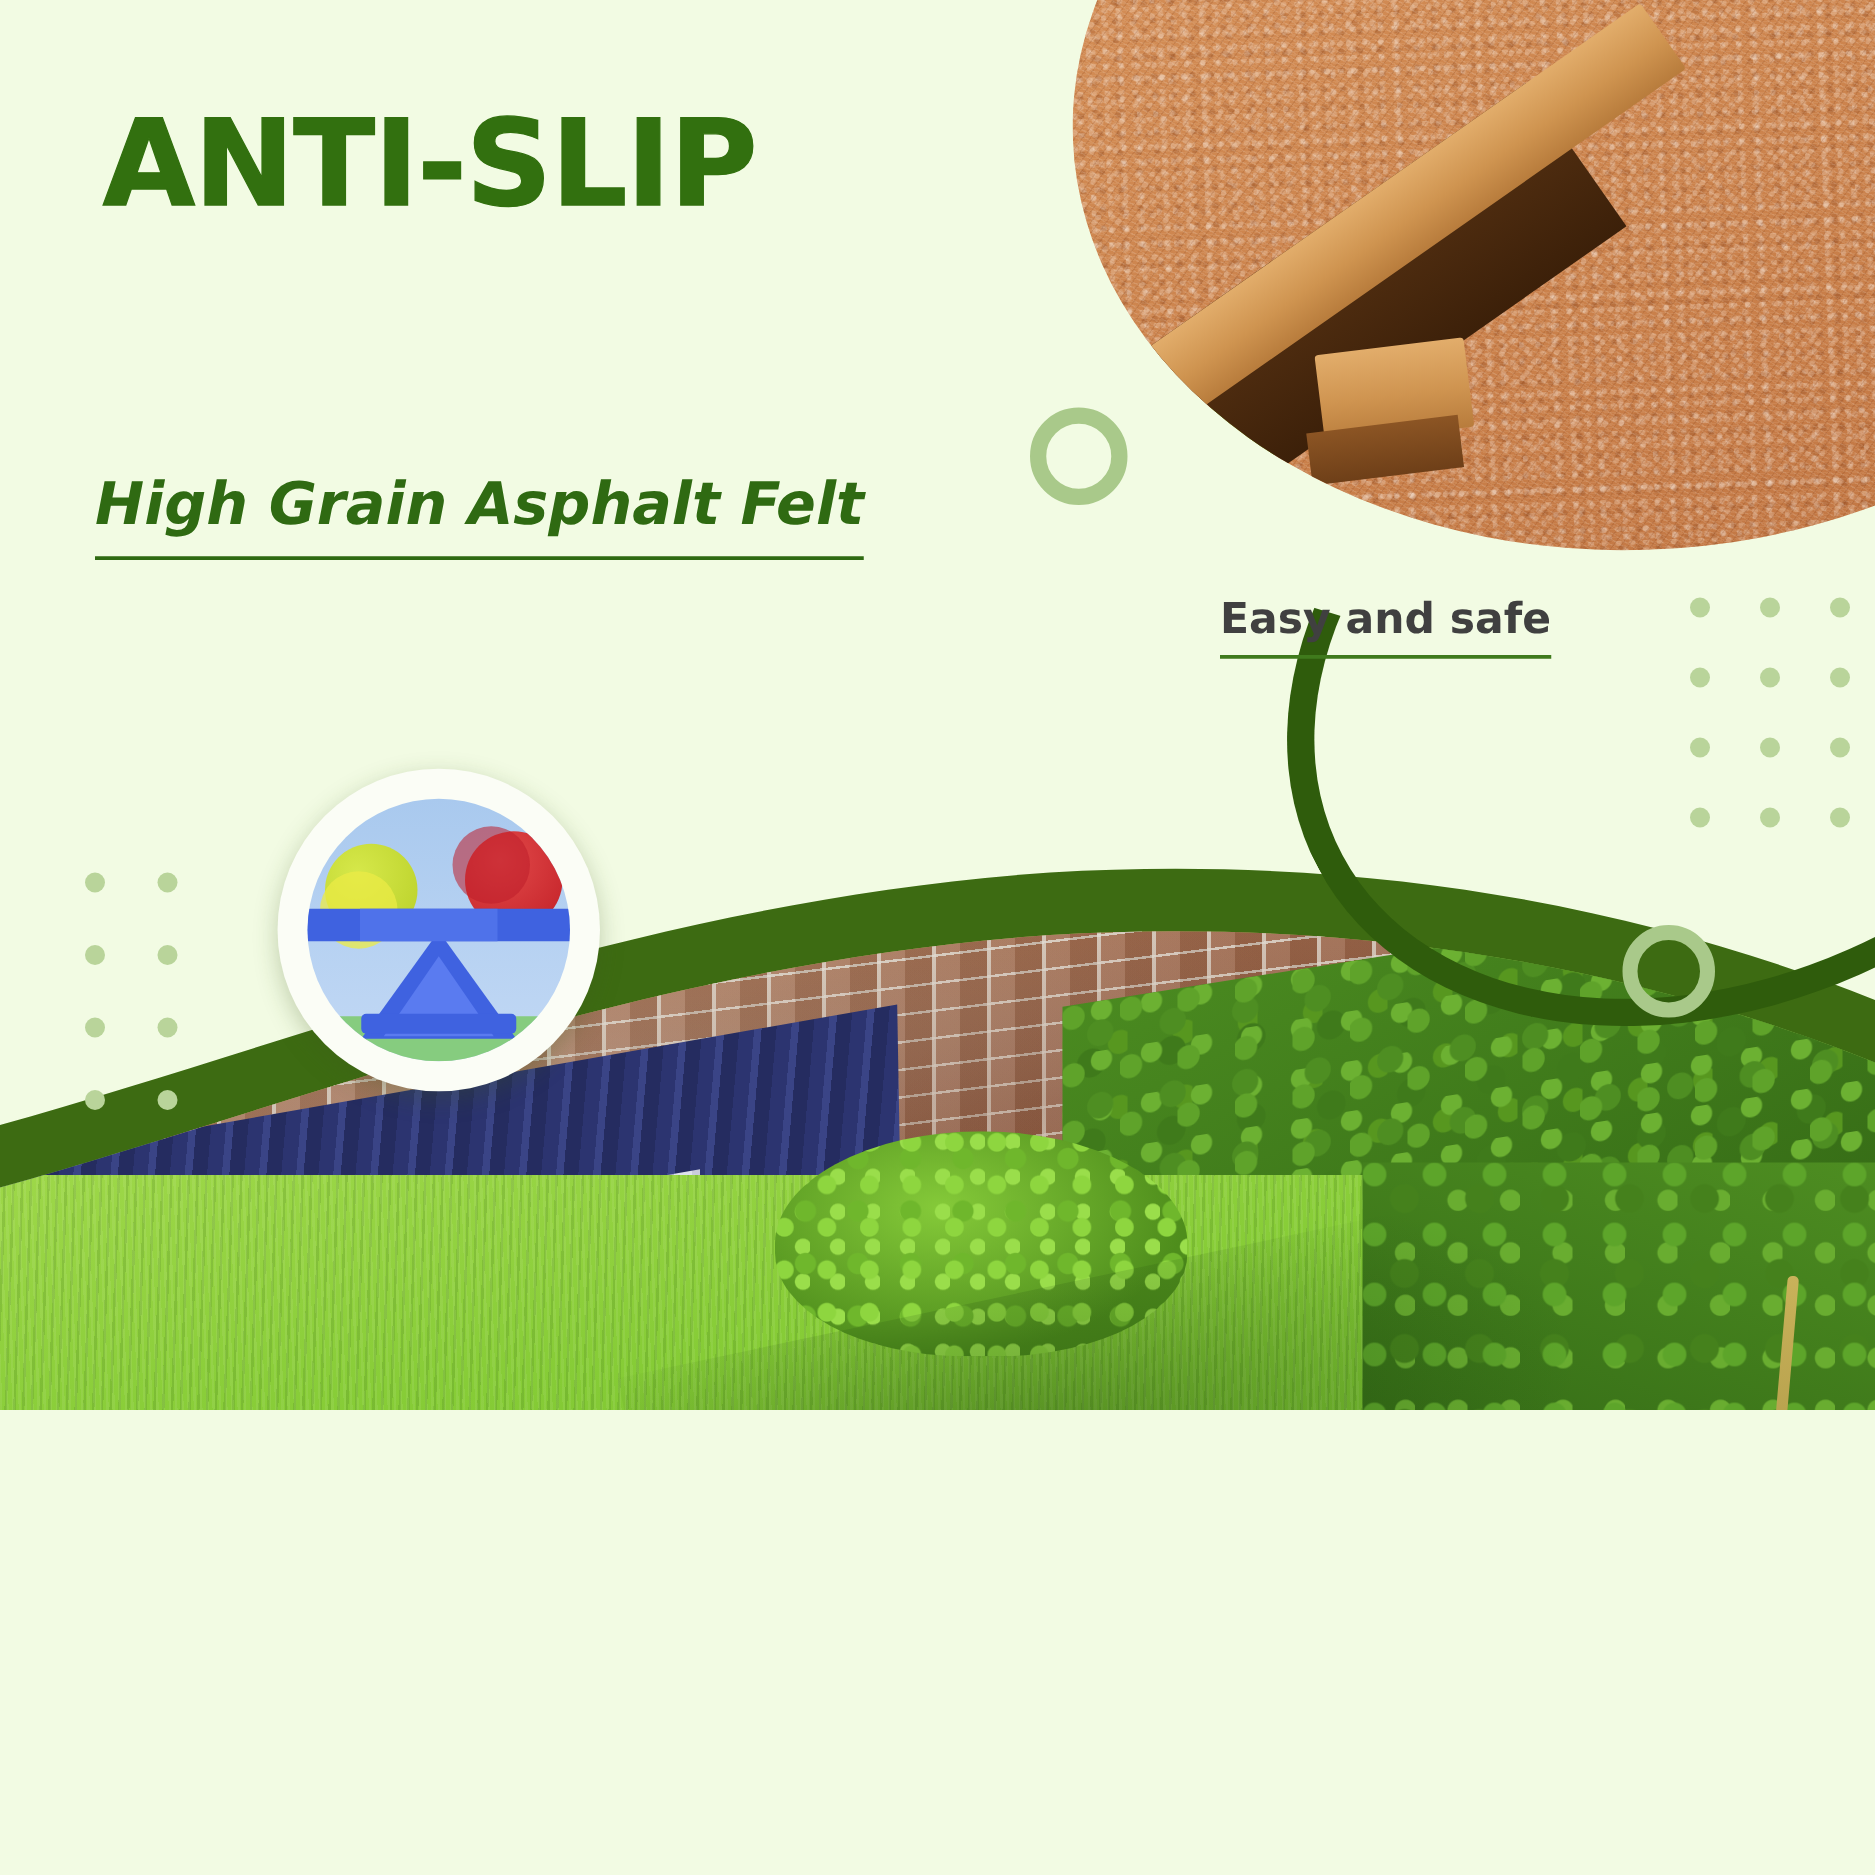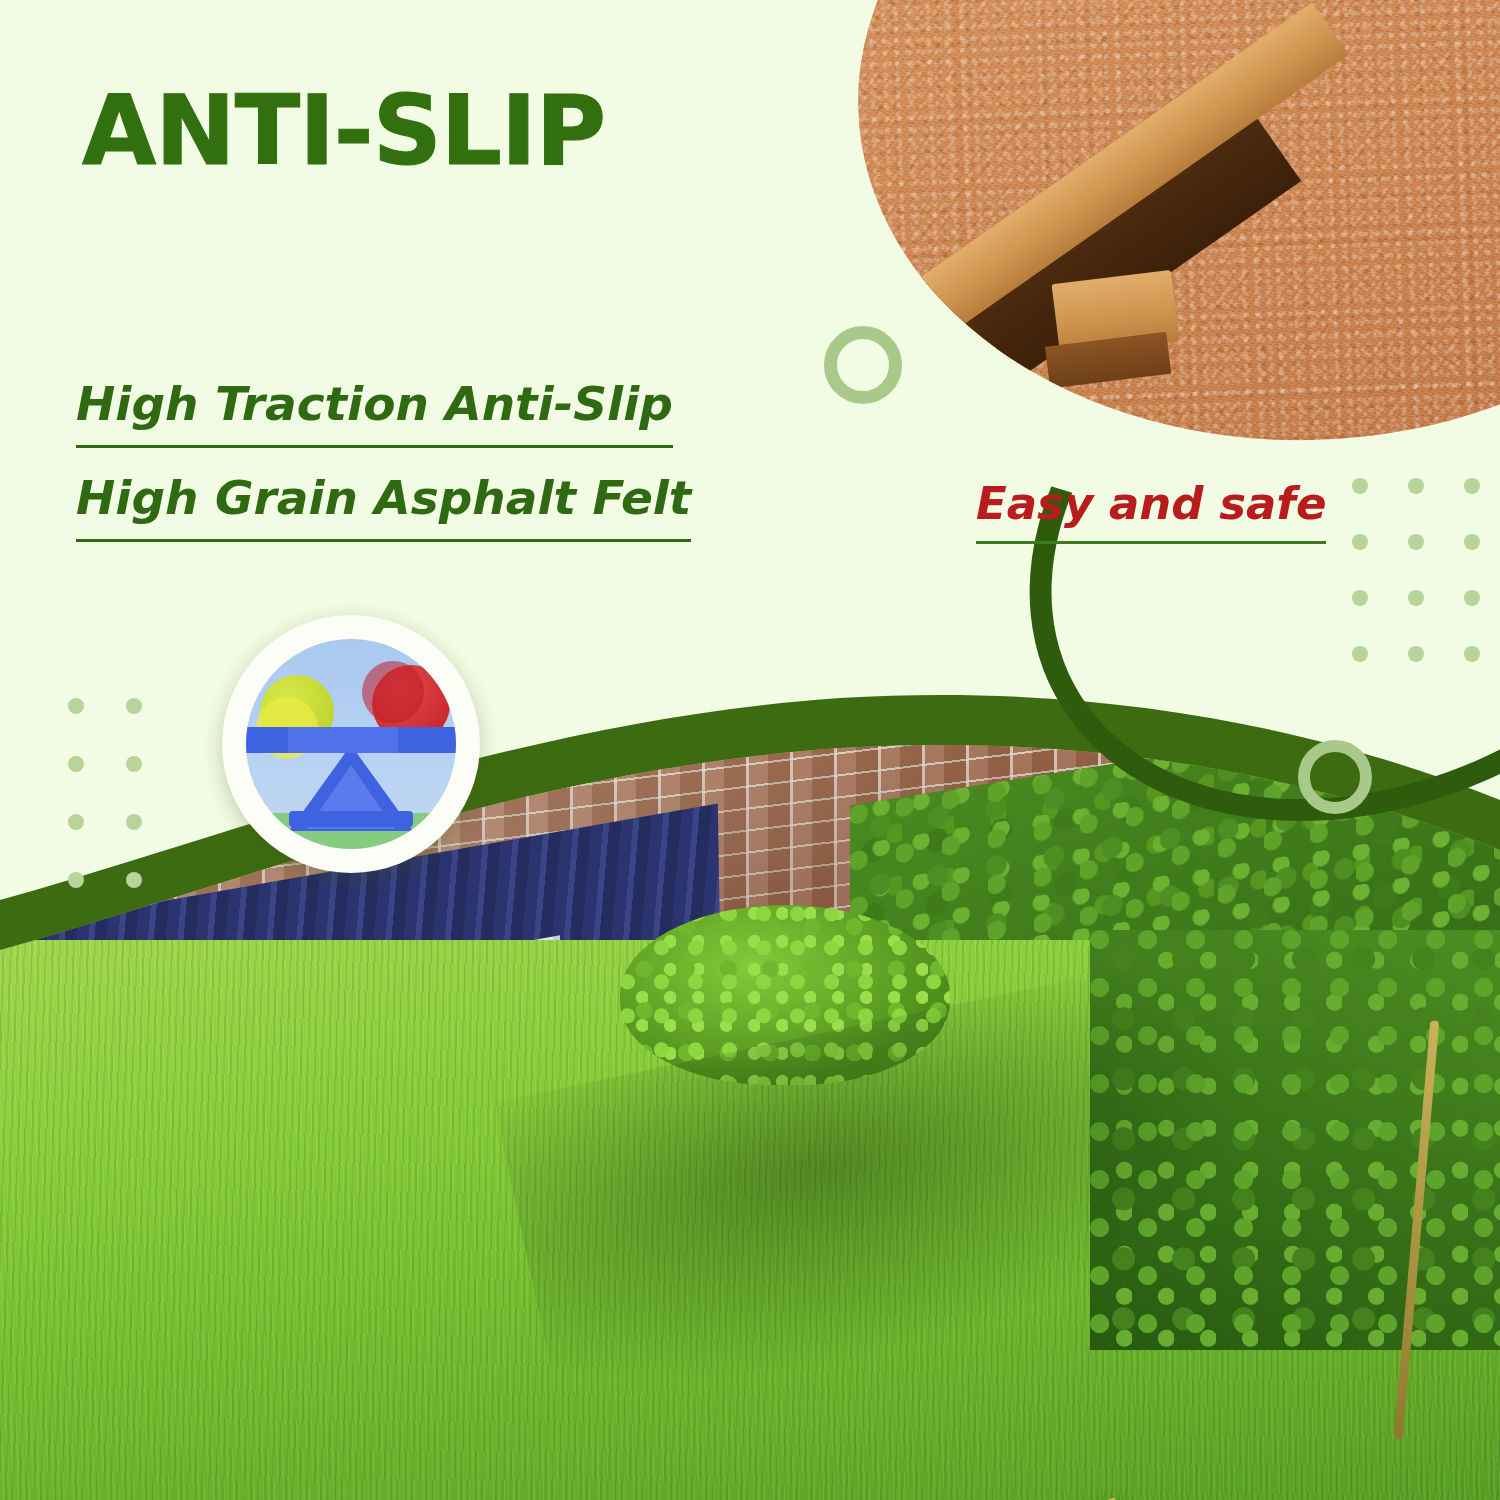--- a/index.html
+++ b/index.html
@@ -3,21 +3,21 @@
 <meta charset="utf-8">
 <style>
   * { margin:0; padding:0; box-sizing:border-box; }
   html,body { width:1500px; height:1500px; }
   body {
     font-family:"DejaVu Sans", sans-serif;
     background:#f2fbe3;
     overflow:hidden;
     position:relative;
   }
-  .stage { position:absolute; inset:0; width:1500px; height:1500px; overflow:hidden; background:#f2fbe3; }
+  .stage { position:absolute; inset:0; width:1500px; height:1128px; overflow:hidden; background:#f2fbe3; }
 
   
   .dotgrid { position:absolute; display:grid; }
   .dot { border-radius:50%; background:#b9d49a; }
 
   
   .ring { position:absolute; border-radius:50%; border-style:solid; border-color:#a9c98a; }
 
   
   .headline {
@@ -41,24 +41,23 @@
     font-size:47px;
     font-style:italic;
     font-weight:600;
     line-height:1.55;
   }
   .subtitle .ln { display:block; border-bottom:3px solid #2f6a12; padding-bottom:4px; margin-bottom:14px; width:max-content; max-width:100%; }
 
   
   .caption {
     position:absolute; left:976px; top:470px; width:380px;
-    color:#b91c1c;
+    color:#404040;
     font-family:"DejaVu Sans", sans-serif;
-    font-size:45px;
-    font-style:italic;
+    font-size:34px;
     font-weight:600;
     line-height:1.5;
   }
   .caption .ln { display:block; border-bottom:3px solid #3f7a1c; padding-bottom:3px; margin-bottom:12px; width:max-content; max-width:100%; }
 
   
   .inset {
     position:absolute; left:858px; top:-250px; width:900px; height:690px;
     border-radius:50% / 50%;
     overflow:hidden;
@@ -305,21 +304,20 @@
 
     </div>
   </div>
   <div class="inset-arc"></div>
 
   <div class="headline">
     <span class="ln">ANTI-SLIP</span>
   </div>
 
   <div class="subtitle">
-    <span class="ln">High Traction Anti-Slip</span>
     <span class="ln">High Grain Asphalt Felt</span>
   </div>
 
   <div class="caption">
     <span class="ln">Easy and safe</span>
   </div>
 
   <div class="badge">
     <div class="badge-in">
       <div class="badge-grass"></div>

